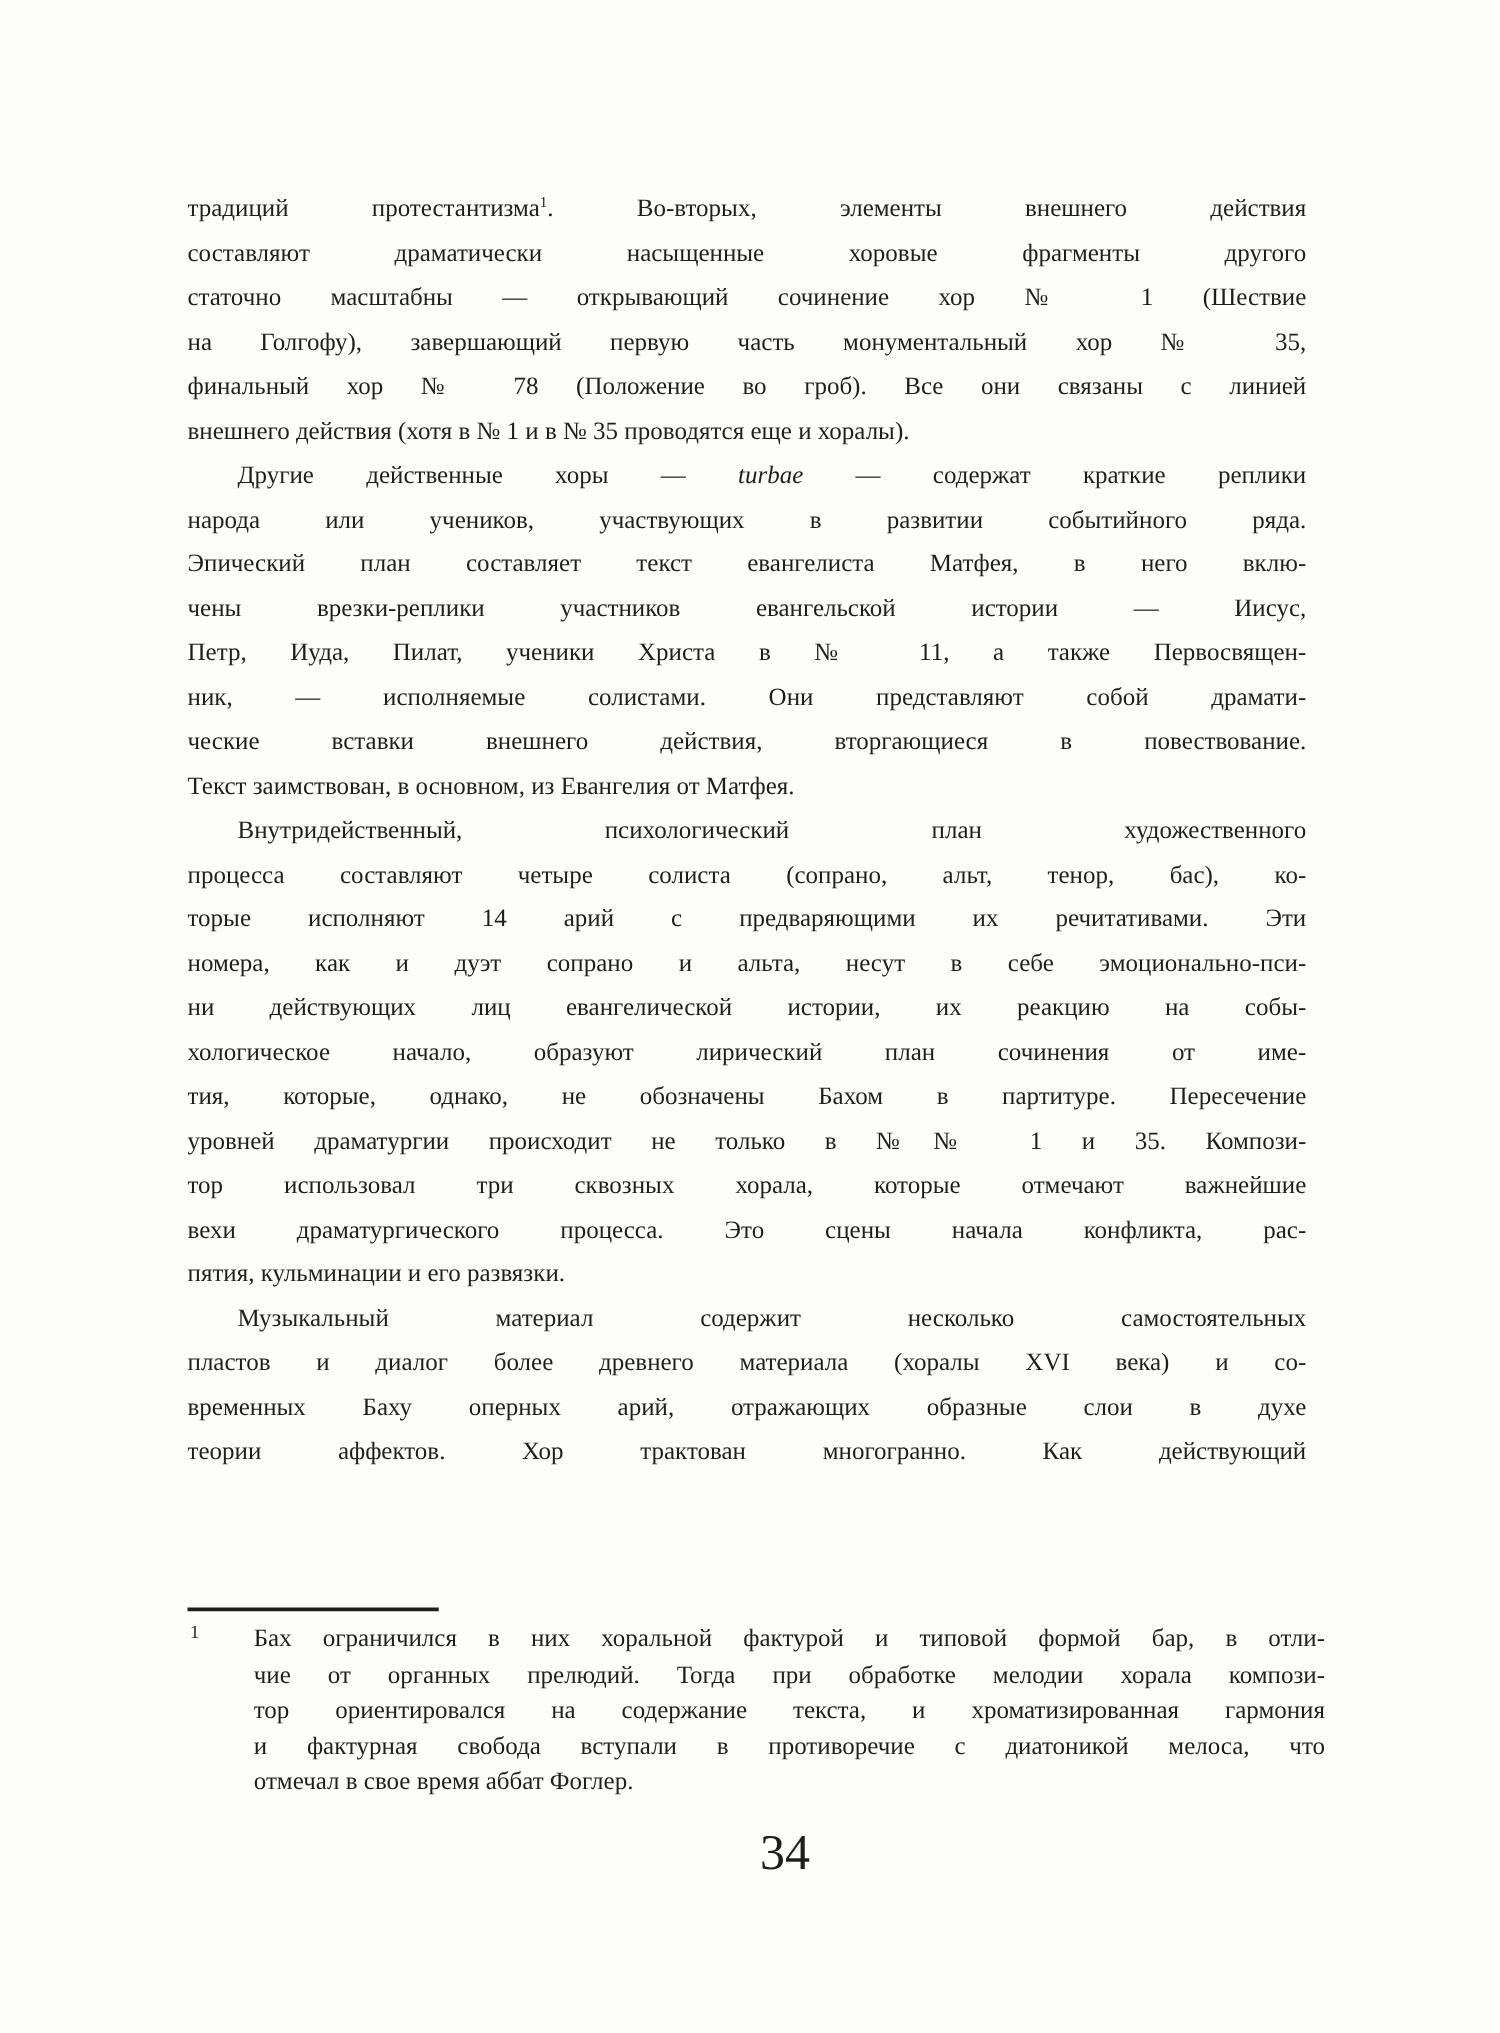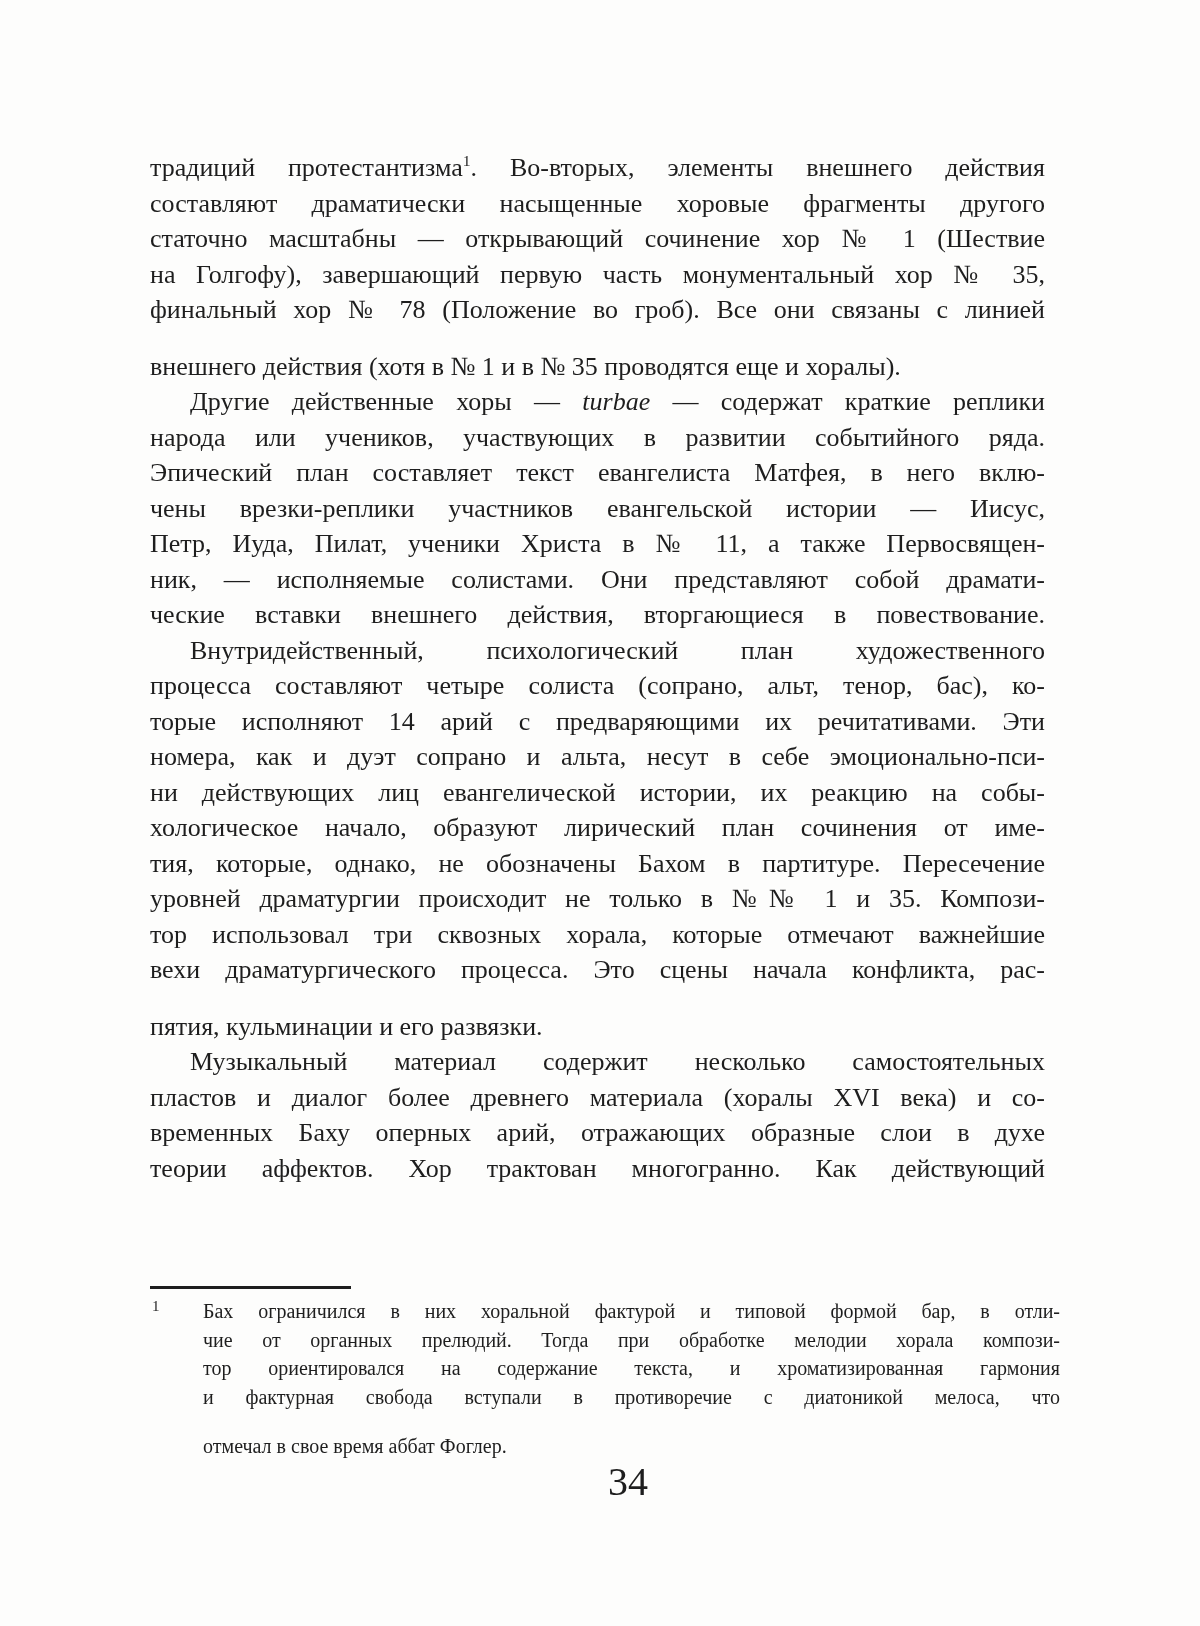--- a/index.html
+++ b/index.html
@@ -15,34 +15,33 @@
     background:var(--paper);
     color:var(--ink);
     font-family:"Liberation Serif","DejaVu Serif",serif;
     overflow:hidden;
   }
   .body-text{
     position:absolute;
     left:150px;
     top:150px;
     width:895px;
-    font-size:26px;
+    font-size:20px;
     line-height:35.5px;
   }
   .paragraph{margin:0;}
   .line{
     height:35.5px;
     overflow:hidden;
     text-align:justify;
     text-align-last:justify;
   }
   .line.last{
     text-align:center;
     text-align-last:left;
-    margin-top:21px;
   }
   .line.indent{text-indent:40px;}
   .line em{font-style:italic;}
   .line sup{
     font-size:0.6em;
     line-height:0;
     vertical-align:super;
   }
   .footnote-rule{
     position:absolute;
@@ -93,20 +92,21 @@
         <div class="line last"><span>внешнего действия (хотя в № 1 и в № 35 проводятся еще и хоралы).</span></div>
       </div>
       <div class="paragraph">
         <div class="line indent"><span>Другие действенные хоры — </span><em>turbae</em><span> — содержат краткие реплики</span></div>
         <div class="line"><span>народа или учеников, участвующих в развитии событийного ряда.</span></div>
         <div class="line"><span>Эпический план составляет текст евангелиста Матфея, в него вклю-</span></div>
         <div class="line"><span>чены врезки-реплики участников евангельской истории — Иисус,</span></div>
         <div class="line"><span>Петр, Иуда, Пилат, ученики Христа в № 11, а также Первосвящен-</span></div>
         <div class="line"><span>ник, — исполняемые солистами. Они представляют собой драмати-</span></div>
         <div class="line"><span>ческие вставки внешнего действия, вторгающиеся в повествование.</span></div>
+        <div class="line last"><span>Текст заимствован, в основном, из Евангелия от Матфея.</span></div>
       </div>
       <div class="paragraph">
         <div class="line indent"><span>Внутридейственный, психологический план художественного</span></div>
         <div class="line"><span>процесса составляют четыре солиста (сопрано, альт, тенор, бас), ко-</span></div>
         <div class="line"><span>торые исполняют 14 арий с предваряющими их речитативами. Эти</span></div>
         <div class="line"><span>номера, как и дуэт сопрано и альта, несут в себе эмоционально-пси-</span></div>
         <div class="line"><span>ни действующих лиц евангелической истории, их реакцию на собы-</span></div>
         <div class="line"><span>хологическое начало, образуют лирический план сочинения от име-</span></div>
         <div class="line"><span>тия, которые, однако, не обозначены Бахом в партитуре. Пересечение</span></div>
         <div class="line"><span>уровней драматургии происходит не только в №№ 1 и 35. Компози-</span></div>

